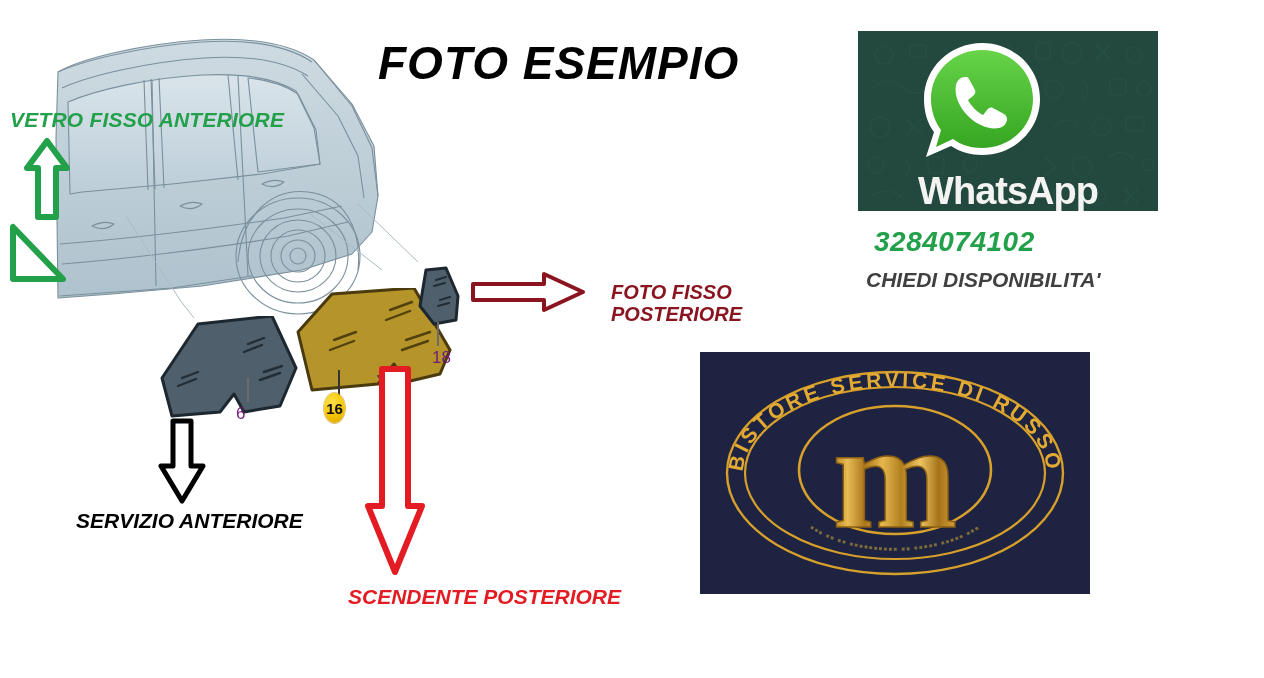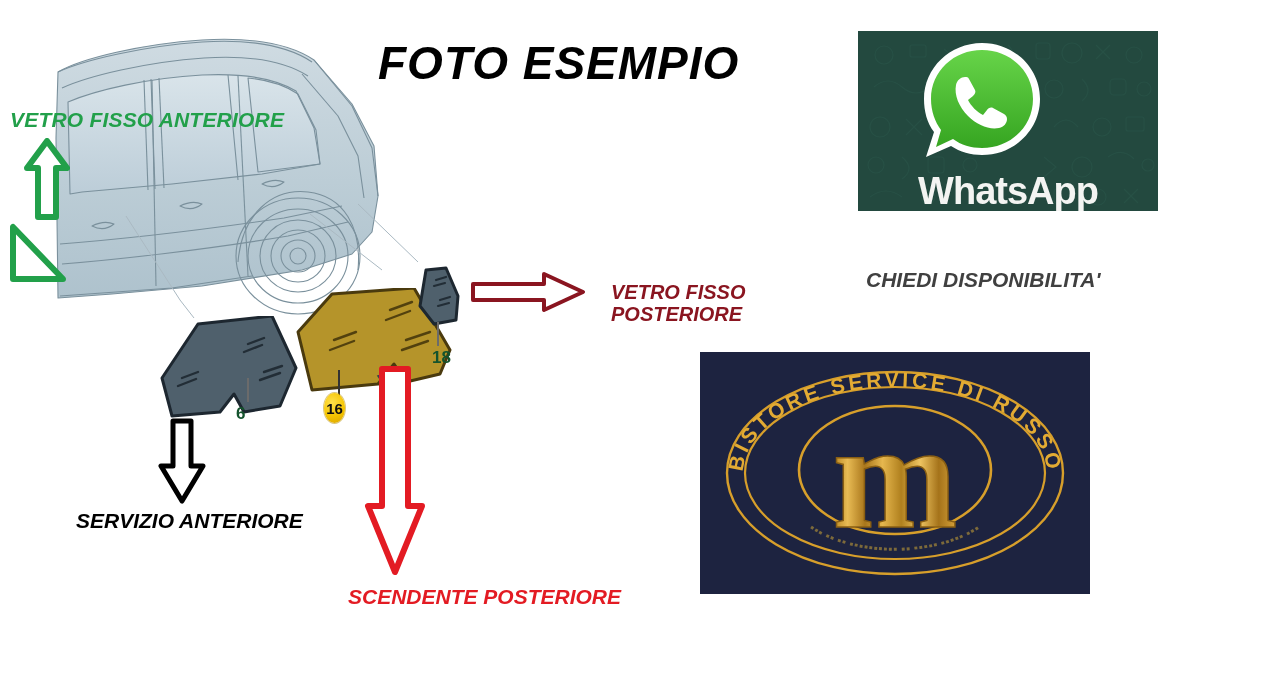--- a/index.html
+++ b/index.html
@@ -19,21 +19,21 @@
 
   
   .callout{position:absolute;font-style:italic;font-weight:bold;white-space:nowrap;
            font-family:"Liberation Sans", sans-serif;line-height:1.12;}
   #lbl-vetro-ant{left:10px;top:108px;font-size:21px;color:#22a04a;letter-spacing:.2px;}
   #lbl-vetro-post{left:611px;top:281px;font-size:20px;color:#8a1520;}
   #lbl-scend-ant{left:76px;top:509px;font-size:21px;color:#000000;}
   #lbl-scend-post{left:348px;top:585px;font-size:21px;color:#e31b23;}
 
   
-  .partnum{position:absolute;font-weight:bold;color:#14532d;font-size:17px;
+  .partnum{position:absolute;font-weight:normal;color:#701a75;font-size:17px;
            font-family:"Liberation Sans", sans-serif;}
   #num14{left:236px;top:404px;}
   #num17{left:380px;top:397px;}
   #num18{left:432px;top:348px;}
   .leader{position:absolute;background:#6b6b6b;width:1.5px;}
   #leader14{left:247px;top:378px;height:24px;}
   #leader18{left:437px;top:322px;height:24px;}
   #leader16{left:338px;top:370px;height:26px;width:2px;background:#333;}
   #leader17{left:388px;top:376px;height:20px;width:2px;background:#6b6b6b;}
 
@@ -202,21 +202,21 @@
   </svg>
   <svg style="position:absolute;left:8px;top:222px;" width="60" height="62" viewBox="0 0 60 62">
     <path d="M5 5 L5 57 L55 57 Z" fill="#ffffff" stroke="#22a04a" stroke-width="6" stroke-linejoin="round"></path>
   </svg>
   <div class="callout" id="lbl-vetro-ant">VETRO FISSO ANTERIORE</div>
 
   <svg style="position:absolute;left:470px;top:270px;" width="116" height="44" viewBox="0 0 116 44">
     <path d="M3 14 L74 14 L74 4 L113 22 L74 40 L74 30 L3 30 Z" fill="#ffffff" stroke="#8a1520" stroke-width="4" stroke-linejoin="round"></path>
   </svg>
   <div class="callout" id="lbl-vetro-post">
-    <span>VETRO FISSO</span><br>
+    <span>FOTO FISSO</span><br>
     <span>POSTERIORE</span>
   </div>
 
   <svg style="position:absolute;left:158px;top:418px;" width="48" height="86" viewBox="0 0 48 86">
     <path d="M15 3 L33 3 L33 48 L45 48 L24 83 L3 48 L15 48 Z" fill="#ffffff" stroke="#000000" stroke-width="5" stroke-linejoin="round"></path>
   </svg>
   <div class="callout" id="lbl-scend-ant">SERVIZIO ANTERIORE</div>
 
   <svg style="position:absolute;left:364px;top:366px;" width="62" height="210" viewBox="0 0 62 210">
     <path d="M18 3 L44 3 L44 140 L58 140 L31 206 L4 140 L18 140 Z" fill="#ffffff" stroke="#e31b23" stroke-width="6" stroke-linejoin="round"></path>
@@ -280,20 +280,21 @@
       <path d="M72 13 C100 13 123 34 123 62 C123 90 100 111 72 111
                C61 111 51 108 43 102 L26 110 L31 93 C25 85 21 74 21 62 C21 34 44 13 72 13 Z" fill="url(#wagrad)"></path>
 
       <path d="M55 40 c-4 0 -8 3 -9 8 c-2 10 3 22 12 31 c9 9 21 14 31 12 c5 -1 8 -5 8 -9
                c0 -2 -1 -4 -3 -5 l-11 -6 c-2 -1 -5 0 -6 2 l-4 5 c-6 -3 -12 -9 -15 -15 l5 -4
                c2 -2 3 -4 2 -6 l-6 -11 c-1 -2 -2 -2 -4 -2 Z" fill="#ffffff"></path>
     </svg>
     <div id="wa-wordmark">WhatsApp</div>
   </div>
 
+  <div id="wa-phone">3284074102</div>
   <div id="wa-line1">CHIEDI DISPONIBILITA'</div>
 
   <div id="shop-logo">
     <svg width="390" height="242" viewBox="0 0 390 242">
       <defs>
         <path id="ringpath" d="M195 211 A 152 86 0 1 1 195 31 A 152 86 0 1 1 195 211"></path>
         <path id="ringpath2" d="M 43 121 A 152 86 0 0 1 347 121"></path>
         <linearGradient id="goldv" x1="0" y1="0" x2="1" y2="0">
           <stop offset="0%" stop-color="#b5821f"></stop>
           <stop offset="12%" stop-color="#e8bb54"></stop>

